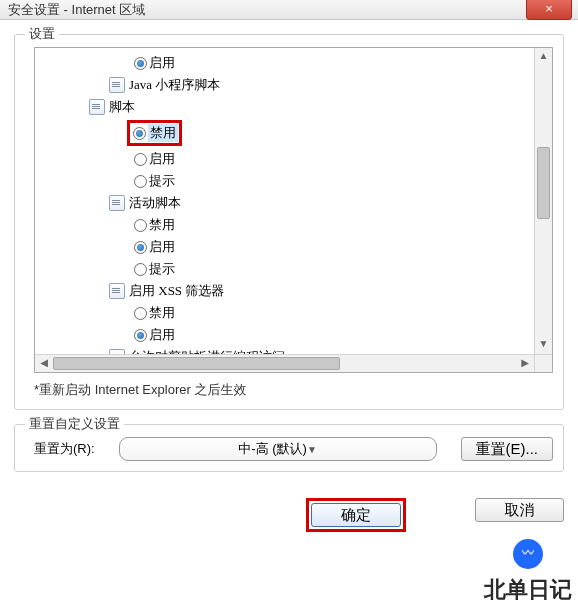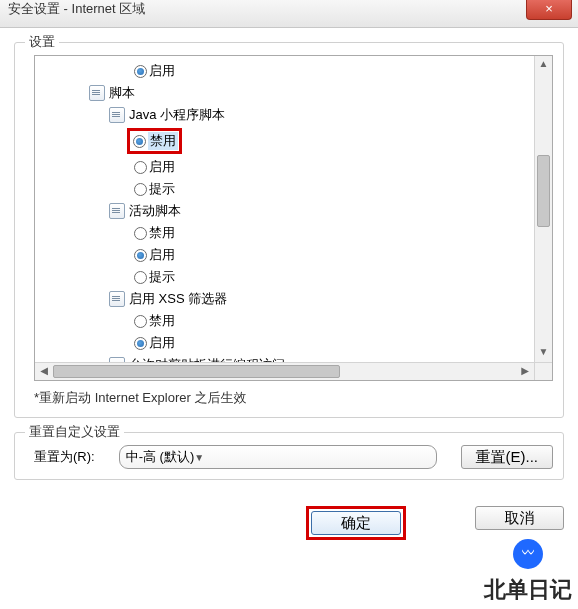--- a/index.html
+++ b/index.html
@@ -9,25 +9,25 @@
     font-size: 13px;
     background: #fff;
     width: 578px;
     height: 609px;
     position: relative;
     overflow: hidden;
   }
 
   
   .titlebar {
-    height: 28px;
+    height: 20px;
     background: linear-gradient(to bottom, #f7f7f7 0%, #e6e6e6 100%);
     border-bottom: 1px solid #c7c7c7;
     display: flex;
-    align-items: flex-start;
+    align-items: center;
     padding: 0 8px;
     color: #333;
     font-size: 13px;
     position: relative;
   }
   .close-btn {
     position: absolute;
     right: 6px;
     top: 0;
     width: 46px;
@@ -65,20 +65,21 @@
     color: #333;
   }
 
   
   .tree-wrap {
     position: relative;
     border: 1px solid #aaa;
     background: #fff;
     height: 326px;
     overflow: hidden;
+    font-family: Liberation Serif, serif;
   }
   .tree {
     position: absolute;
     left: 0;
     top: 0;
     right: 18px;
     bottom: 18px;
     overflow: hidden;
     padding-top: 4px;
   }
@@ -240,21 +241,21 @@
   }
   .combo {
     flex: 1;
     height: 24px;
     border: 1px solid #999;
     border-radius: 9px;
     background: linear-gradient(to bottom, #fff, #f4f4f4);
     display: flex;
     align-items: center;
     padding: 0 6px;
-    justify-content: flex-start;
+    justify-content: center;
     font-size: 13px;
   }
   .combo .caret {
     font-size: 10px;
     color: #555;
   }
   .btn {
     height: 24px;
     padding: 0 14px;
     border: 1px solid #9a9a9a;
@@ -326,26 +327,26 @@
 
   <div class="groupbox">
     <div class="groupbox-title">设置</div>
 
     <div class="tree-wrap">
       <div class="tree" id="tree"><div class="row indent-3">
             <span class="radio-wrap">
               <span class="radio checked"></span>
             </span>
             <span class="label">启用</span>
+          </div><div class="row indent-2">
+            <span class="cat-icon icon-script"></span>
+            <span class="label">Java 小程序脚本</span>
           </div><div class="row indent-1">
             <span class="cat-icon icon-script"></span>
             <span class="label">脚本</span>
-          </div><div class="row indent-2">
-            <span class="cat-icon icon-script"></span>
-            <span class="label">Java 小程序脚本</span>
           </div><div class="row highlight-wrap">
             <span class="radio-wrap">
               <span class="radio checked"></span>
             </span>
             <span class="label" style="background: rgb(207, 228, 248); padding: 0px 2px;">禁用</span>
           </div><div class="row indent-3">
             <span class="radio-wrap">
               <span class="radio"></span>
             </span>
             <span class="label">启用</span>

